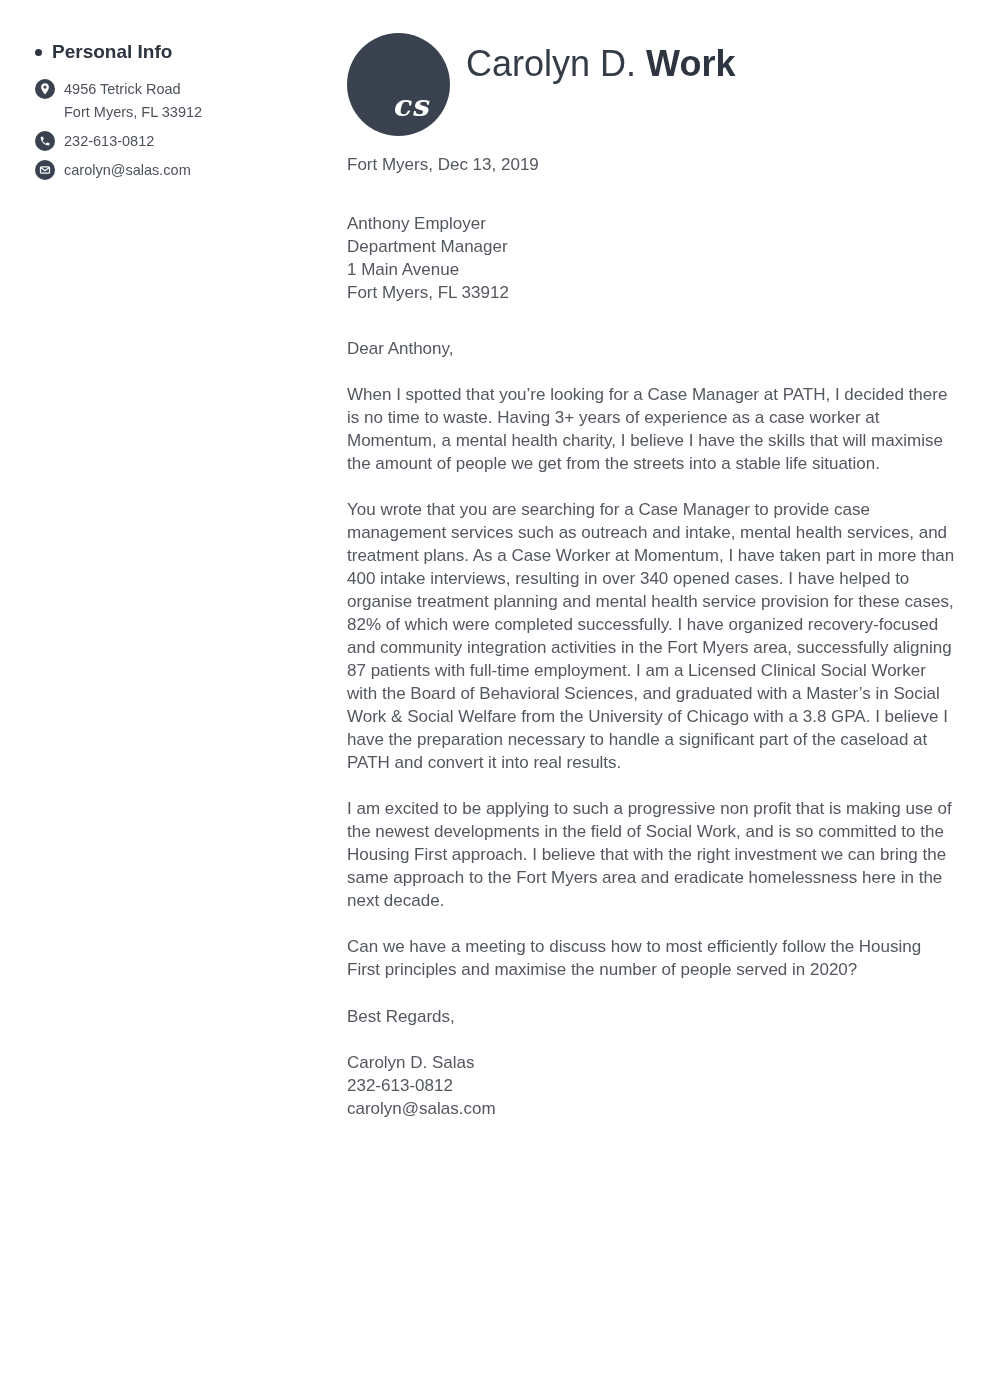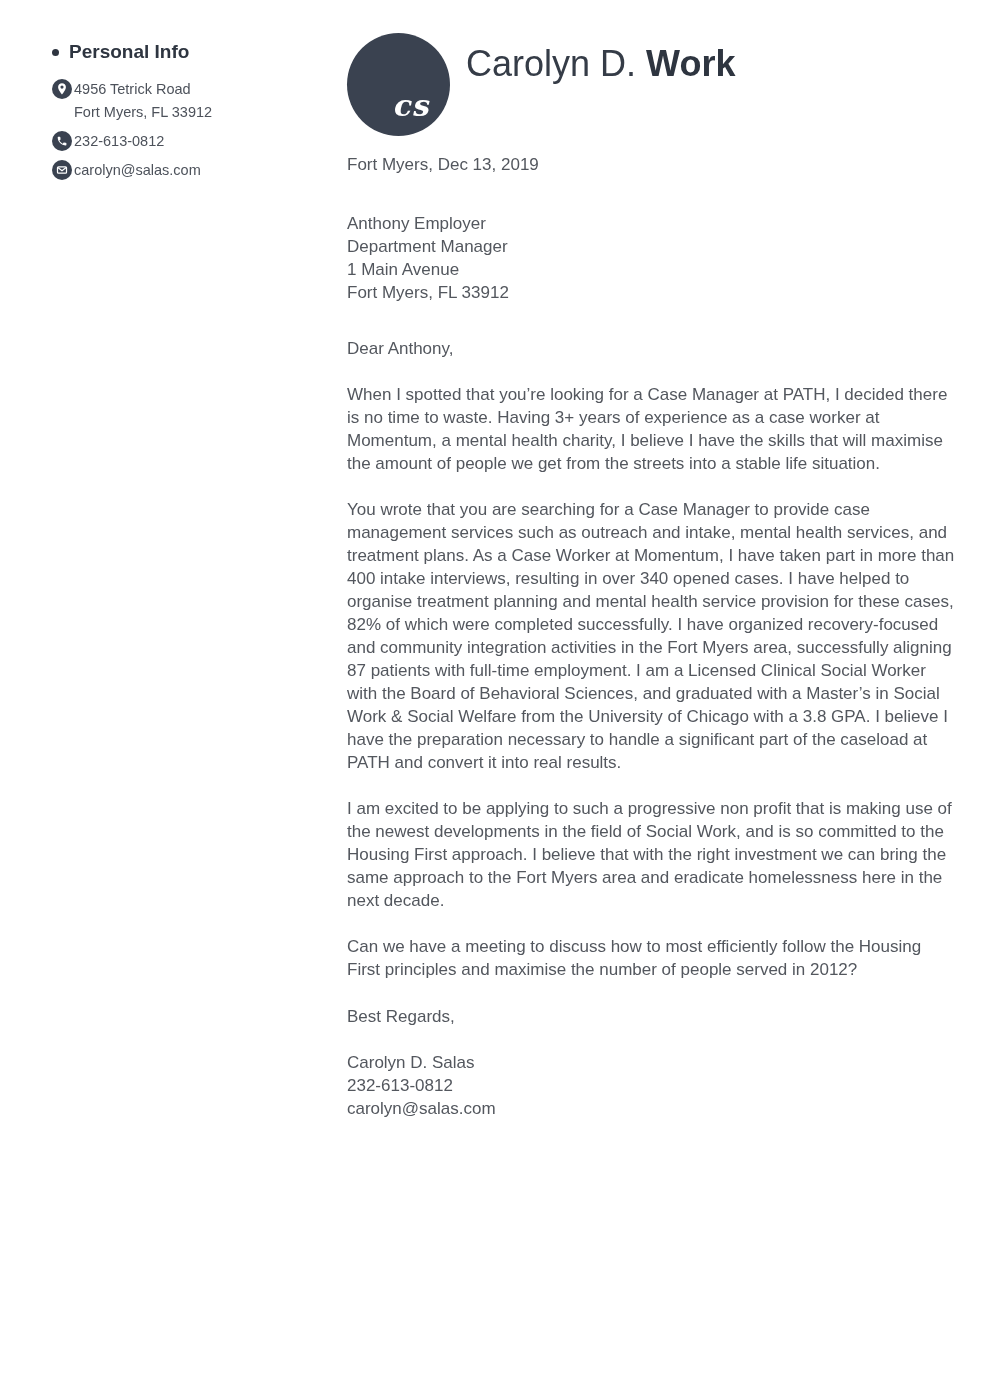--- a/index.html
+++ b/index.html
@@ -12,21 +12,21 @@
     width: 990px;
     height: 1400px;
     background: #ffffff;
     overflow: hidden;
     font-family: "Liberation Sans", sans-serif;
   }
 
   
   .sidebar {
     position: absolute;
-    left: 52px;
+    left: 35px;
     top: 40px;
     width: 285px;
   }
   .sidebar-heading {
     display: flex;
     align-items: center;
     gap: 10px;
     font-size: 19px;
     line-height: 24px;
     font-weight: 700;
@@ -36,21 +36,21 @@
   .heading-bullet {
     width: 7px;
     height: 7px;
     border-radius: 50%;
     background: #2e3540;
     flex: 0 0 7px;
   }
   .contact-item {
     display: flex;
     align-items: flex-start;
-    gap: 2px;
+    gap: 9px;
     margin-bottom: 6px;
   }
   .contact-icon {
     width: 20px;
     height: 20px;
     flex: 0 0 20px;
     margin-top: 1px;
   }
   .contact-text {
     font-size: 14.5px;
@@ -187,21 +187,21 @@
         <div class="line">Department Manager</div>
         <div class="line">1 Main Avenue</div>
         <div class="line">Fort Myers, FL 33912</div>
       </div>
 
       <div class="salutation line">Dear Anthony,</div>
 
       <p class="para">When I spotted that you’re looking for a Case Manager at PATH, I decided there is no time to waste. Having 3+ years of experience as a case worker at Momentum, a mental health charity, I believe I have the skills that will maximise the amount of people we get from the streets into a stable life situation.</p>
       <p class="para">You wrote that you are searching for a Case Manager to provide case management services such as outreach and intake, mental health services, and treatment plans. As a Case Worker at Momentum, I have taken part in more than 400 intake interviews, resulting in over 340 opened cases. I have helped to organise treatment planning and mental health service provision for these cases, 82% of which were completed successfully. I have organized recovery-focused and community integration activities in the Fort Myers area, successfully aligning 87 patients with full-time employment. I am a Licensed Clinical Social Worker with the Board of Behavioral Sciences, and graduated with a Master’s in Social Work &amp; Social Welfare from the University of Chicago with a 3.8 GPA. I believe I have the preparation necessary to handle a significant part of the caseload at PATH and convert it into real results.</p>
       <p class="para">I am excited to be applying to such a progressive non profit that is making use of the newest developments in the field of Social Work, and is so committed to the Housing First approach. I believe that with the right investment we can bring the same approach to the Fort Myers area and eradicate homelessness here in the next decade.</p>
-      <p class="para">Can we have a meeting to discuss how to most efficiently follow the Housing First principles and maximise the number of people served in 2012?</p>
+      <p class="para">Can we have a meeting to discuss how to most efficiently follow the Housing First principles and maximise the number of people served in 2020?</p>
 
       <div class="closing line">Best Regards,</div>
 
       <div class="signature">
         <div class="line">Carolyn D. Salas</div>
         <div class="line">232-613-0812</div>
         <div class="line">carolyn@salas.com</div>
       </div>
 
     </div>

